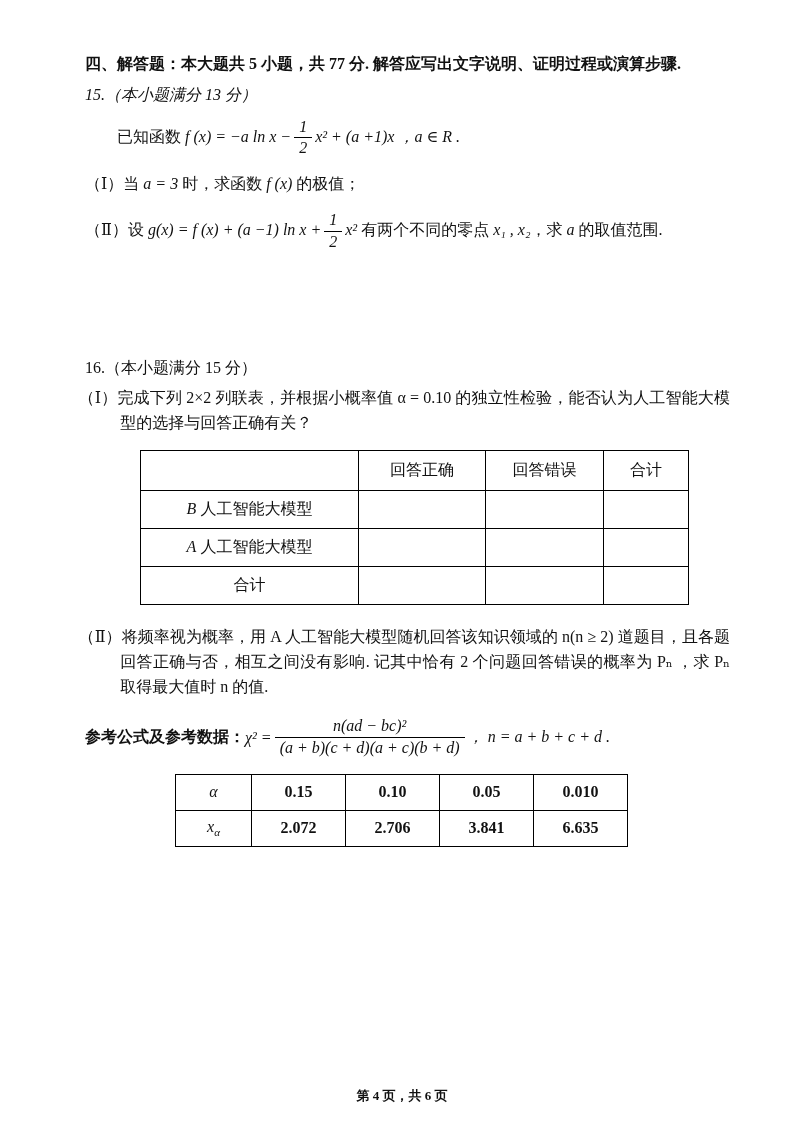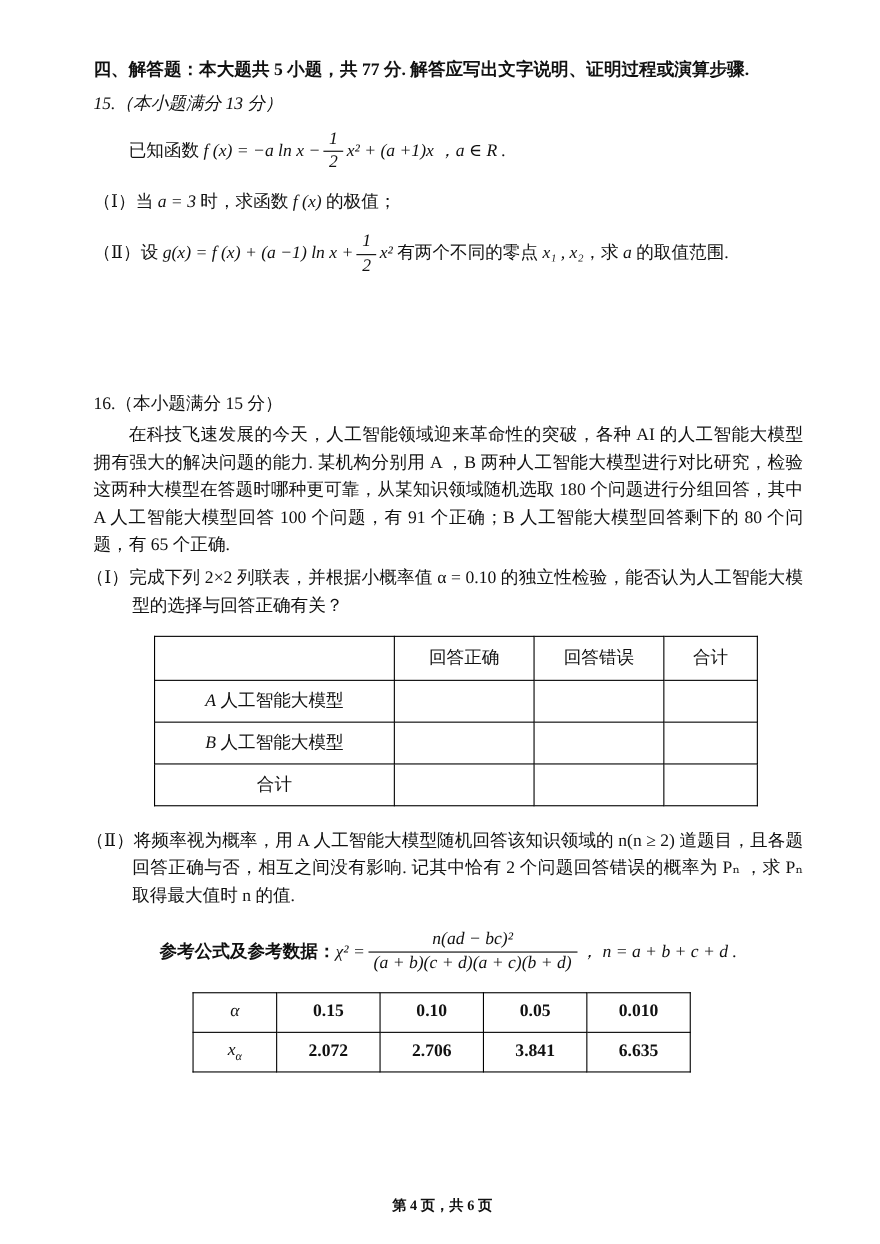--- a/index.html
+++ b/index.html
@@ -38,21 +38,21 @@
   table { border-collapse: collapse; table-layout: fixed; }
   td {
     border: 1.2px solid #000; text-align: center; vertical-align: middle;
     font-size: 16px; padding: 0 4px;
   }
   .t1 { margin: 14px 0 0 55px; width: 548px; }
   .t1 td { height: 38px; }
   .t1 tr:first-child td { height: 40px; }
   .t1 col.c1 { width: 218px; } .t1 col.c2 { width: 127px; }
   .t1 col.c3 { width: 118px; } .t1 col.c4 { width: 85px; }
-  .formula-line { margin-top: 18px; display: flex; align-items: center; flex-wrap: nowrap; justify-content: center; }
+  .formula-line { margin-top: 18px; display: flex; align-items: center; flex-wrap: nowrap; }
   .t2 { margin: 16px 0 0 90px; width: 453px; }
   .t2 td { height: 36px; }
   .t2 col.c1 { width: 76px; } .t2 col.cv { width: 94px; }
   .t2 .val { font-weight: bold; }
   sub.sm { font-size: 11px; font-style: italic; }
   .footer {
     position: absolute; left: 4px; right: 0; bottom: 26px;
     text-align: center; font-size: 13px; font-weight: bold;
   }
 </style>
@@ -75,45 +75,44 @@
       <span>（Ⅰ）当 </span><span class="math">a = 3</span><span> 时，求函数 </span><span class="math">f (x)</span><span> 的极值；</span>
     </p>
 
     <p class="q15-part math-line">
       <span>（Ⅱ）设 </span><span class="math">g(x) = f (x) + (a −1) ln x +</span><span class="frac"><span class="num">1</span><span class="den">2</span></span><span class="math">x²</span><span> 有两个不同的零点 </span><span class="math">x₁ , x₂</span><span>，求 </span><span class="math">a</span><span> 的取值范围.</span>
     </p>
   </section>
 
   <section class="q16">
     <p>16.（本小题满分 15 分）</p>
-    <p class="para">在科技飞速发展的今天，人工智能领域迎来革命性的突破，各种 AI 的人工智能大模型拥有强大的解决问题的能力. 某机构分别用 A ，B 两种人工智能大模型进行对比研究，检验这两种大模型在答题时哪种更可靠，从某知识领域随机选取 180 个问题进行分组回答，其中 A 人工智能大模型回答 100 个问题，有 91 个正确；B 人工智能大模型回答剩下的 80 个问题，有 65 个正确.</p>
     <p class="part1 hang">（Ⅰ）完成下列 2×2 列联表，并根据小概率值 α = 0.10 的独立性检验，能否认为人工智能大模型的选择与回答正确有关？</p>
 
     <table class="t1">
       <colgroup>
           <col class="c1">
           <col class="c2">
           <col class="c3">
           <col class="c4">
         </colgroup>
       <tbody>
           <tr>
         <td></td>
         <td>回答正确</td>
         <td>回答错误</td>
         <td>合计</td>
       </tr>
       <tr>
-        <td><span class="math">A</span><span> 人工智能大模型</span></td>
+        <td><span class="math">B</span><span> 人工智能大模型</span></td>
         <td></td>
         <td></td>
         <td></td>
       </tr>
       <tr>
-        <td><span class="math">B</span><span> 人工智能大模型</span></td>
+        <td><span class="math">A</span><span> 人工智能大模型</span></td>
         <td></td>
         <td></td>
         <td></td>
       </tr>
       <tr>
         <td><span>合计</span></td>
         <td></td>
         <td></td>
         <td></td>
       </tr>

